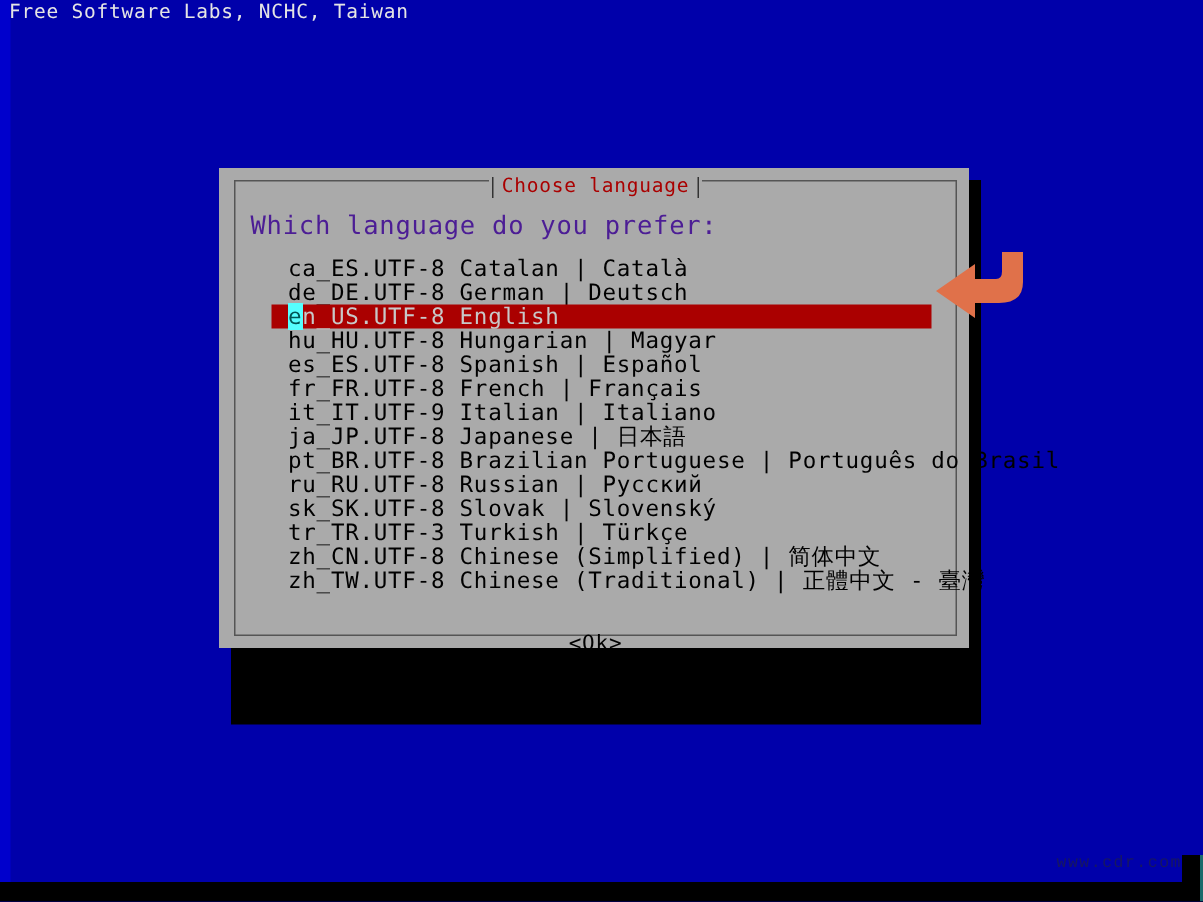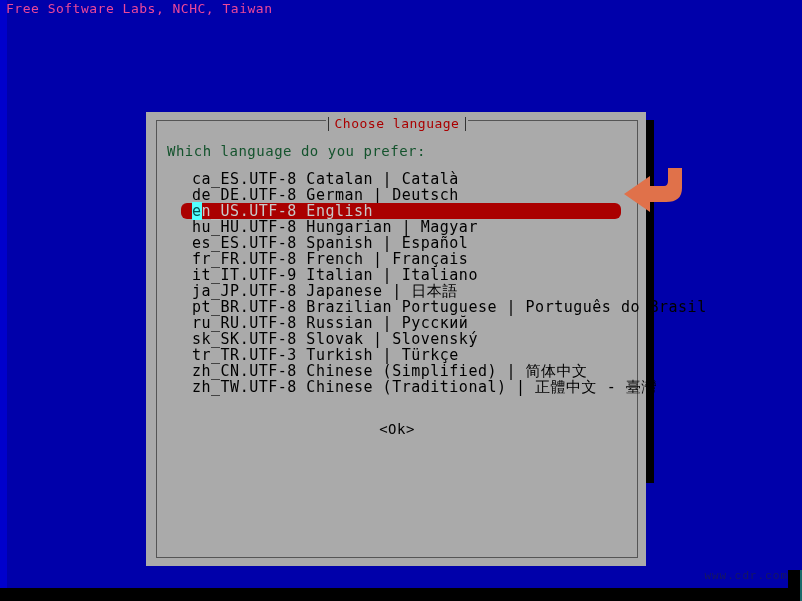--- a/index.html
+++ b/index.html
@@ -21,39 +21,39 @@
     left: 0; top: 0;
     width: 7px; height: 601px;
     background: #0000cc;
   }
   #header-text {
     position: absolute;
     left: 6px;
     top: 1px;
     font-size: 13px;
     line-height: 16px;
-    color: #ec4899;
+    color: #e5e5e5;
     letter-spacing: 0.5px;
     white-space: pre;
   }
   
   #dialog-shadow {
     position: absolute;
     left: 154px;
     top: 120px;
     width: 500px;
     height: 363px;
     background: #000000;
   }
   #dialog {
     position: absolute;
     left: 146px;
     top: 112px;
     width: 500px;
-    height: 454px;
+    height: 320px;
     background: #aaaaaa;
     box-sizing: border-box;
   }
   #dialog-inner-border {
     position: absolute;
     left: 10px;
     top: 8px;
     right: 8px;
     bottom: 8px;
     border: 1px solid #555555;
@@ -89,23 +89,23 @@
     height: 14px;
     background: #333333;
   }
   #title-box::before { left: 2px; }
   #title-box::after  { right: 2px; }
 
   #prompt {
     position: absolute;
     left: 10px;
     top: 22px;
-    font-size: 14px;
+    font-size: 17px;
     line-height: 17px;
-    color: #14532d;
+    color: #4c1d95;
     letter-spacing: 0.5px;
     white-space: pre;
   }
   #lang-list {
     position: absolute;
     left: 24px;
     top: 50px;
     right: 16px;
   }
   .lang-row {
@@ -117,21 +117,20 @@
     color: #000000;
     white-space: pre;
     padding-left: 11px;
   }
   .lang-row.selected {
     background: #aa0000;
     color: #c8c8c8;
     margin-left: 0px;
     margin-right: 0px;
     padding-left: 11px;
-    border-radius: 6px;
   }
   .lang-row.selected .cursor-char {
     background: #55ffff;
     color: #005555;
   }
   #ok-button {
     position: absolute;
     left: 0;
     right: 0;
     top: 300px;

